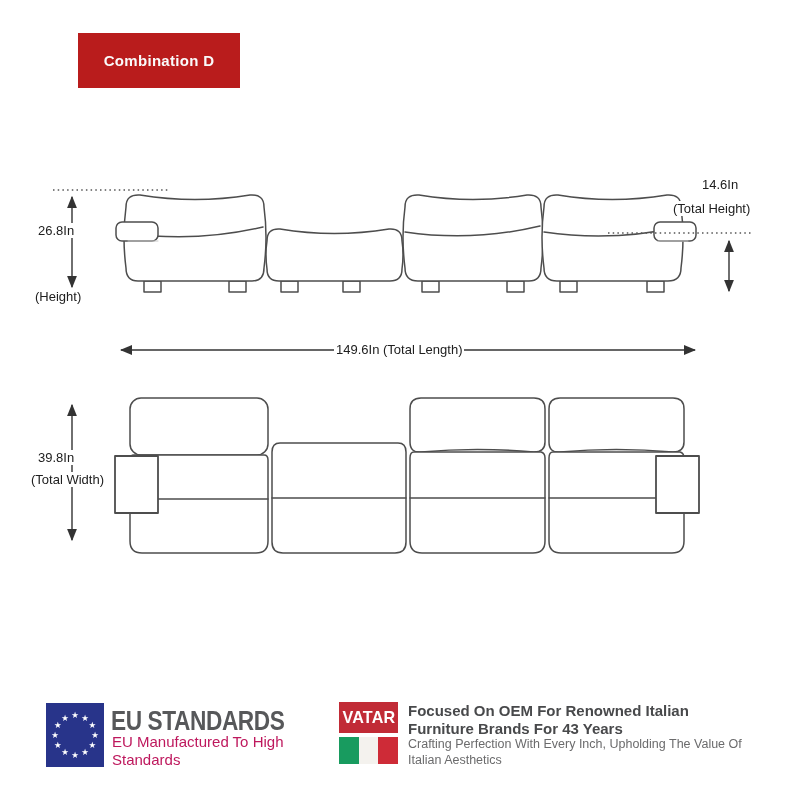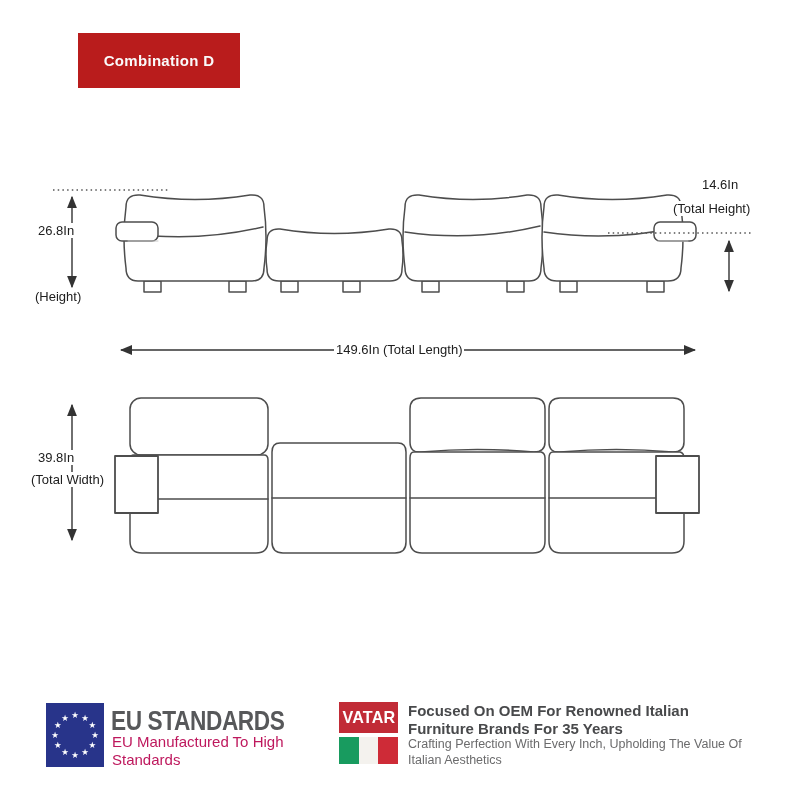--- a/index.html
+++ b/index.html
@@ -144,16 +144,16 @@
   <div class="abs" id="eu-subheading">EU Manufactured To High Standards</div>
 
   <div class="abs" id="vatar-logo">
     <span>VATAR</span>
   </div>
   <div class="abs" id="italy-flag">
     <div class="g"></div>
     <div class="w"></div>
     <div class="r"></div>
   </div>
-  <div class="abs" id="vatar-headline">Focused On OEM For Renowned Italian Furniture Brands For 35 Years</div>
+  <div class="abs" id="vatar-headline">Focused On OEM For Renowned Italian Furniture Brands For 43 Years</div>
   <div class="abs" id="vatar-subline">Crafting Perfection With Every Inch, Upholding The Value Of Italian Aesthetics</div>
 
 </div>
 
 </body></html>

